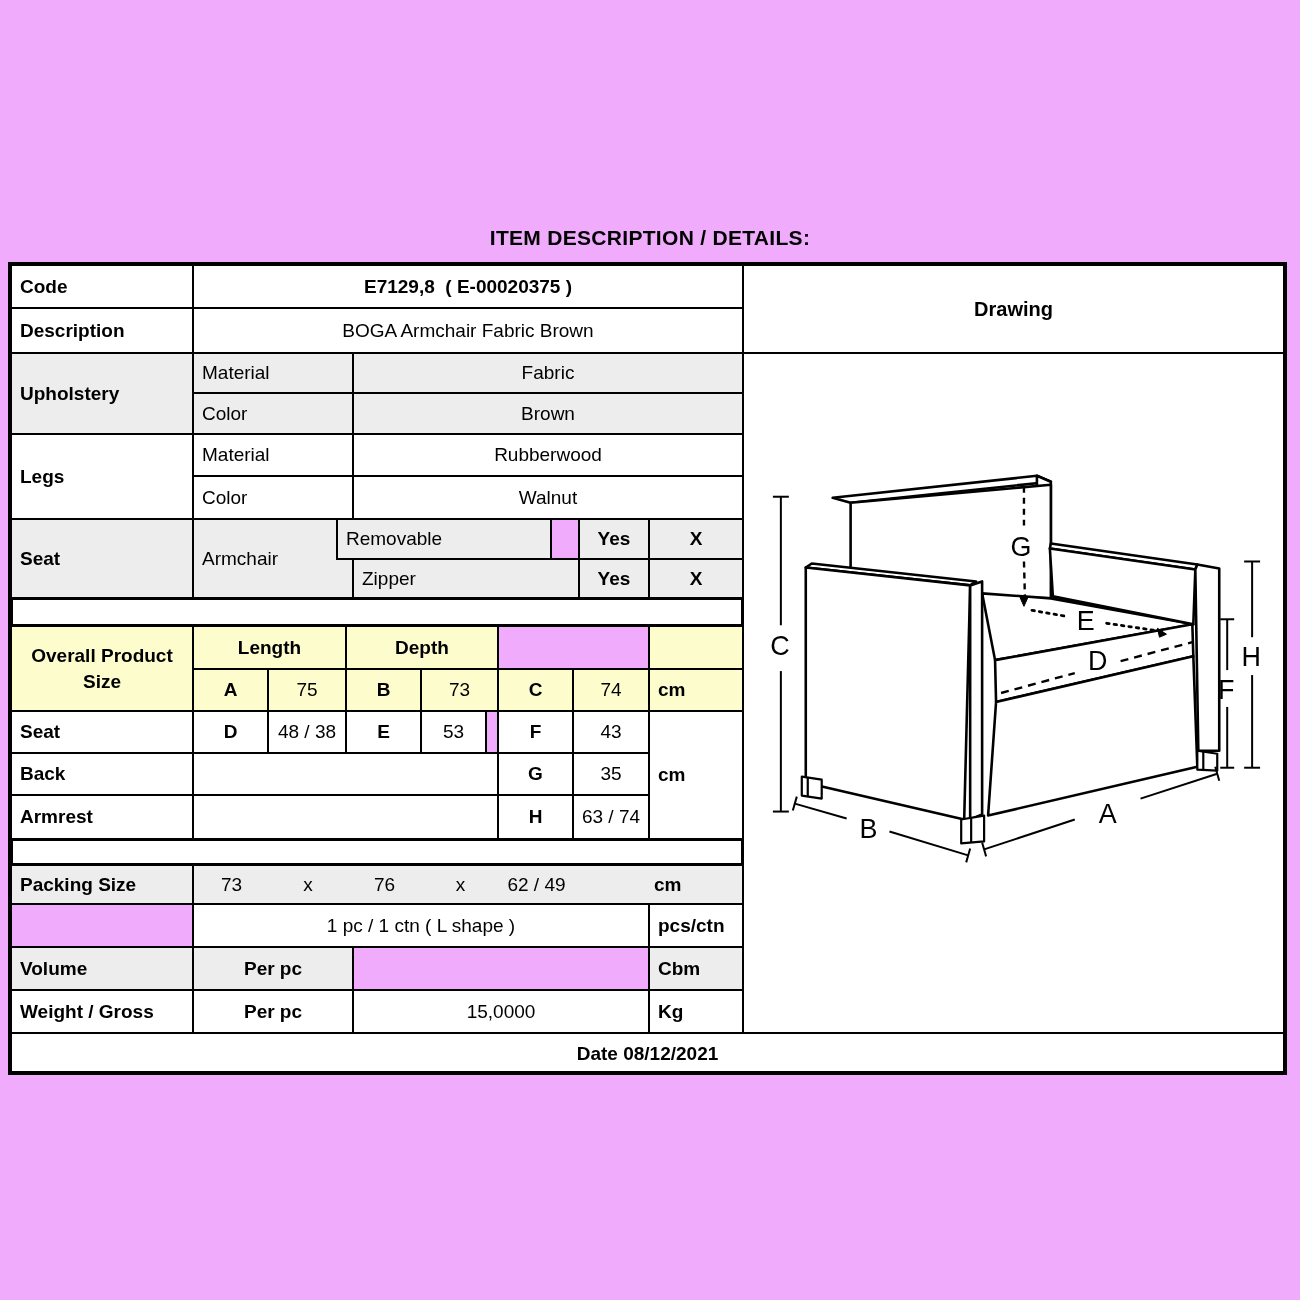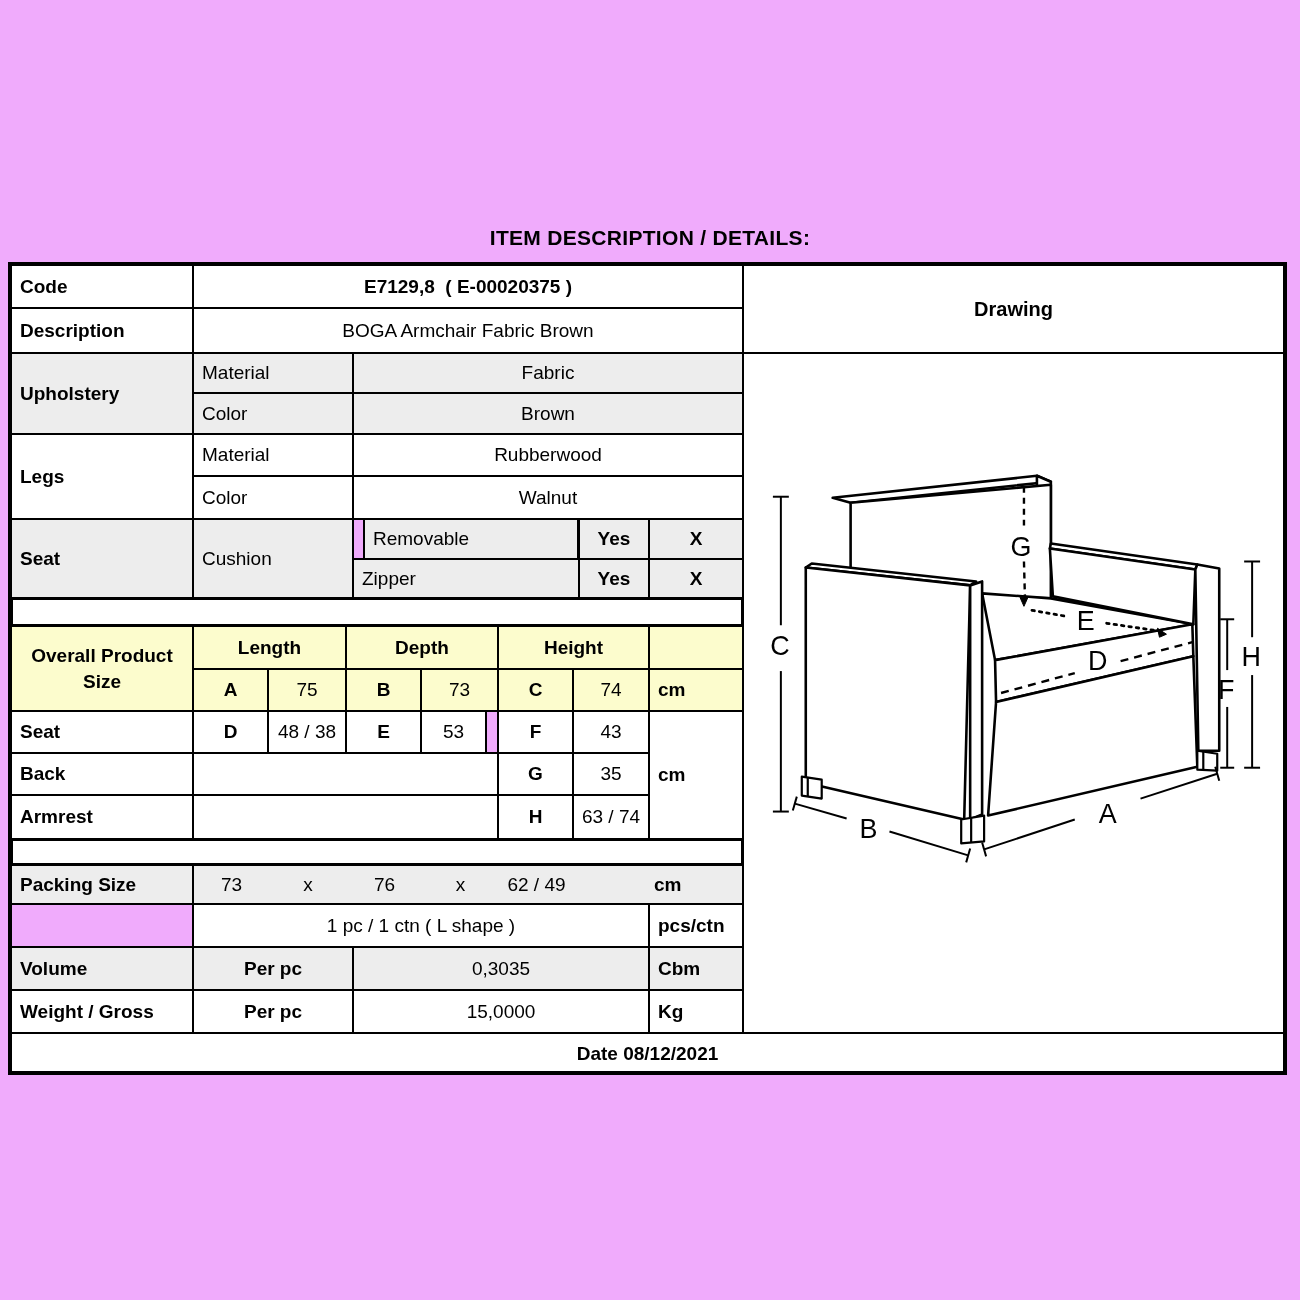--- a/index.html
+++ b/index.html
@@ -41,34 +41,33 @@
   <div class="cell lft gry" style="left:192px;top:392px;width:162px;height:43px">Color</div>
   <div class="cell gry" style="left:352px;top:392px;width:392px;height:43px">Brown</div>
 
   <div class="cell b lft" style="left:10px;top:433px;width:184px;height:87px">Legs</div>
   <div class="cell lft" style="left:192px;top:433px;width:162px;height:44px">Material</div>
   <div class="cell" style="left:352px;top:433px;width:392px;height:44px">Rubberwood</div>
   <div class="cell lft" style="left:192px;top:475px;width:162px;height:45px">Color</div>
   <div class="cell" style="left:352px;top:475px;width:392px;height:45px">Walnut</div>
 
   <div class="cell b lft gry" style="left:10px;top:518px;width:184px;height:81px">Seat</div>
-  <div class="cell lft gry" style="left:192px;top:518px;width:162px;height:81px">Cushion</div>
-  <div class="cell lft gry" style="left:363px;top:518px;width:216px;height:42px">Removable</div>
+  <div class="cell lft gry" style="left:192px;top:518px;width:162px;height:81px">Armchair</div>
+  <div class="cell lft gry" style="left:336px;top:518px;width:216px;height:42px">Removable</div>
   <div class="cell b gry" style="left:578px;top:518px;width:72px;height:42px">Yes</div>
   <div class="cell b gry" style="left:648px;top:518px;width:96px;height:42px">X</div>
   <div class="cell lft gry" style="left:352px;top:558px;width:228px;height:41px">Zipper</div>
   <div class="cell b gry" style="left:578px;top:558px;width:72px;height:41px">Yes</div>
   <div class="cell b gry" style="left:648px;top:558px;width:96px;height:41px">X</div>
 
   <div class="cell thick" style="left:10px;top:597px;width:734px;height:30px"></div>
 
   <div class="cell b ylw wrap" style="left:10px;top:625px;width:184px;height:87px">Overall Product Size</div>
   <div class="cell b ylw" style="left:192px;top:625px;width:155px;height:45px">Length</div>
   <div class="cell b ylw" style="left:345px;top:625px;width:154px;height:45px">Depth</div>
-  <div class="cell b ylw" style="left:497px;top:625px;width:153px;height:45px">Height</div>
   <div class="cell ylw" style="left:648px;top:625px;width:96px;height:45px"></div>
   <div class="cell b ylw" style="left:192px;top:668px;width:77px;height:44px">A</div>
   <div class="cell ylw" style="left:267px;top:668px;width:80px;height:44px">75</div>
   <div class="cell b ylw" style="left:345px;top:668px;width:77px;height:44px">B</div>
   <div class="cell ylw" style="left:420px;top:668px;width:79px;height:44px">73</div>
   <div class="cell b ylw" style="left:497px;top:668px;width:77px;height:44px">C</div>
   <div class="cell ylw" style="left:572px;top:668px;width:78px;height:44px">74</div>
   <div class="cell b ylw lft" style="left:648px;top:668px;width:96px;height:44px">cm</div>
 
   <div class="cell b lft" style="left:10px;top:710px;width:184px;height:44px">Seat</div>
@@ -96,21 +95,20 @@
     <span class="sp" style="left:75px;width:78px">x</span>
     <span class="sp" style="left:153px;width:75px">76</span>
     <span class="sp" style="left:228px;width:77px">x</span>
     <span class="sp" style="left:305px;width:75px">62 / 49</span>
     <span class="sp lft2 b" style="left:452px;width:96px">cm</span>
   </div>
   <div class="cell" style="left:192px;top:903px;width:458px;height:45px">1 pc / 1 ctn ( L shape )</div>
   <div class="cell b lft" style="left:648px;top:903px;width:96px;height:45px">pcs/ctn</div>
   <div class="cell b lft gry" style="left:10px;top:946px;width:184px;height:45px">Volume</div>
   <div class="cell b gry" style="left:192px;top:946px;width:162px;height:45px">Per pc</div>
-  <div class="cell gry" style="left:352px;top:946px;width:298px;height:45px">0,3035</div>
   <div class="cell b lft gry" style="left:648px;top:946px;width:96px;height:45px">Cbm</div>
   <div class="cell b lft" style="left:10px;top:989px;width:184px;height:45px">Weight / Gross</div>
   <div class="cell b" style="left:192px;top:989px;width:162px;height:45px">Per pc</div>
   <div class="cell" style="left:352px;top:989px;width:298px;height:45px">15,0000</div>
   <div class="cell b lft" style="left:648px;top:989px;width:96px;height:45px">Kg</div>
 
   <div class="cell b" style="left:10px;top:1032px;width:1275px;height:43px">Date 08/12/2021</div>
 
   <div class="cell b" style="left:742px;top:264px;width:543px;height:90px;font-size:20px">Drawing</div>
   <div class="cell" style="left:742px;top:352px;width:543px;height:682px"></div>

